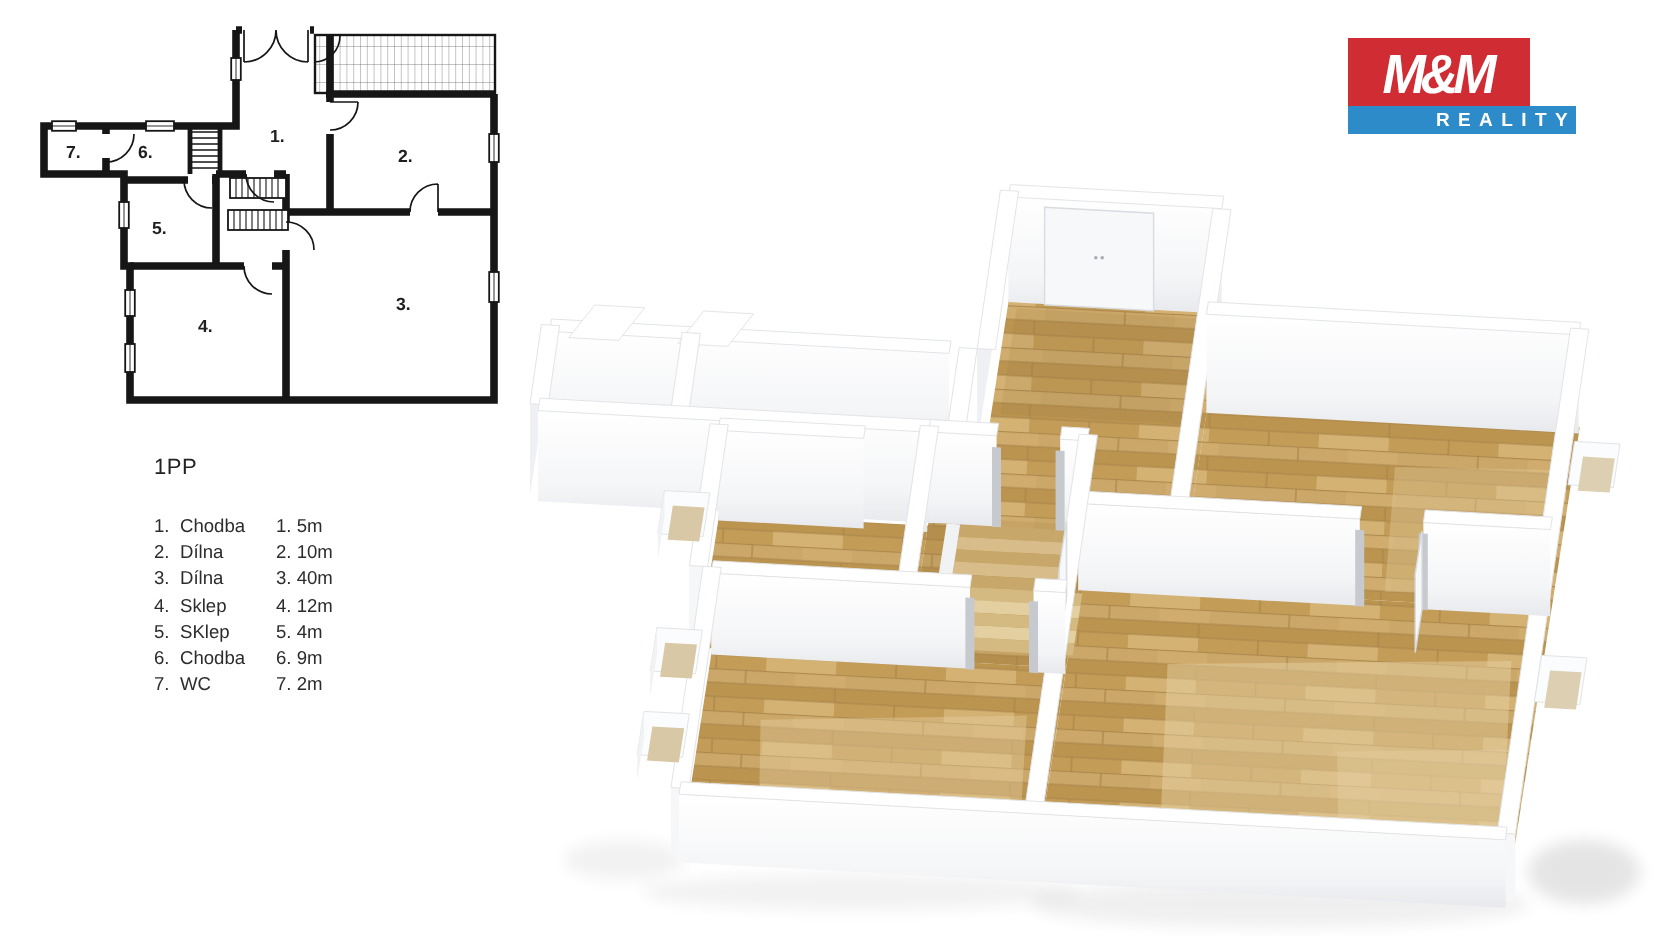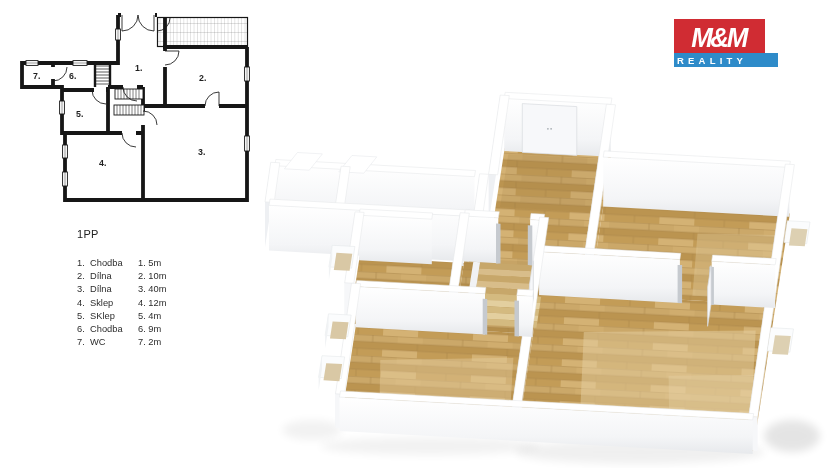--- a/index.html
+++ b/index.html
@@ -12,22 +12,22 @@
   .legend-rows{margin-top:18px;display:flex;flex-direction:column;gap:2.8px;font-size:9.3px}
   .lrow{display:flex;line-height:10.4px}
   .lrow .num{width:13px}
   .lrow .name{flex:1}
   .lrow .size{width:37px;}
   .logo{position:absolute;left:674px;top:19px}
   .logo-red{width:91px;height:34px;background:var(--logo-red,#d02c33);
             display:flex;align-items:flex-end;justify-content:center}
   .logo-red span{color:#fff;font-size:26px;font-weight:bold;font-style:italic;
                  letter-spacing:-2.5px;padding-right:2px;transform:scaleY(1.06)}
-  .logo-blue{width:104px;height:14px;background:var(--logo-blue,#2e8bc9);
-             display:flex;align-items:center;justify-content:flex-start}
+  .logo-blue{width:114px;height:14px;background:var(--logo-blue,#2e8bc9);
+             display:flex;align-items:center;justify-content:flex-end}
   .logo-blue span{color:#fff;font-size:9.5px;font-weight:bold;letter-spacing:4.2px;padding-left:3px}
 </style>
 </head>
 <body>
 
 <svg id="p2d" viewBox="0 0 250 212">
   <defs>
     <pattern id="grid2d" width="3.4" height="9" patternUnits="userSpaceOnUse">
       <rect width="3.4" height="9" fill="#ffffff"></rect>
       <path d="M0,0 H3.4 M0,0 V9" stroke="#555" stroke-width="0.35"></path>

